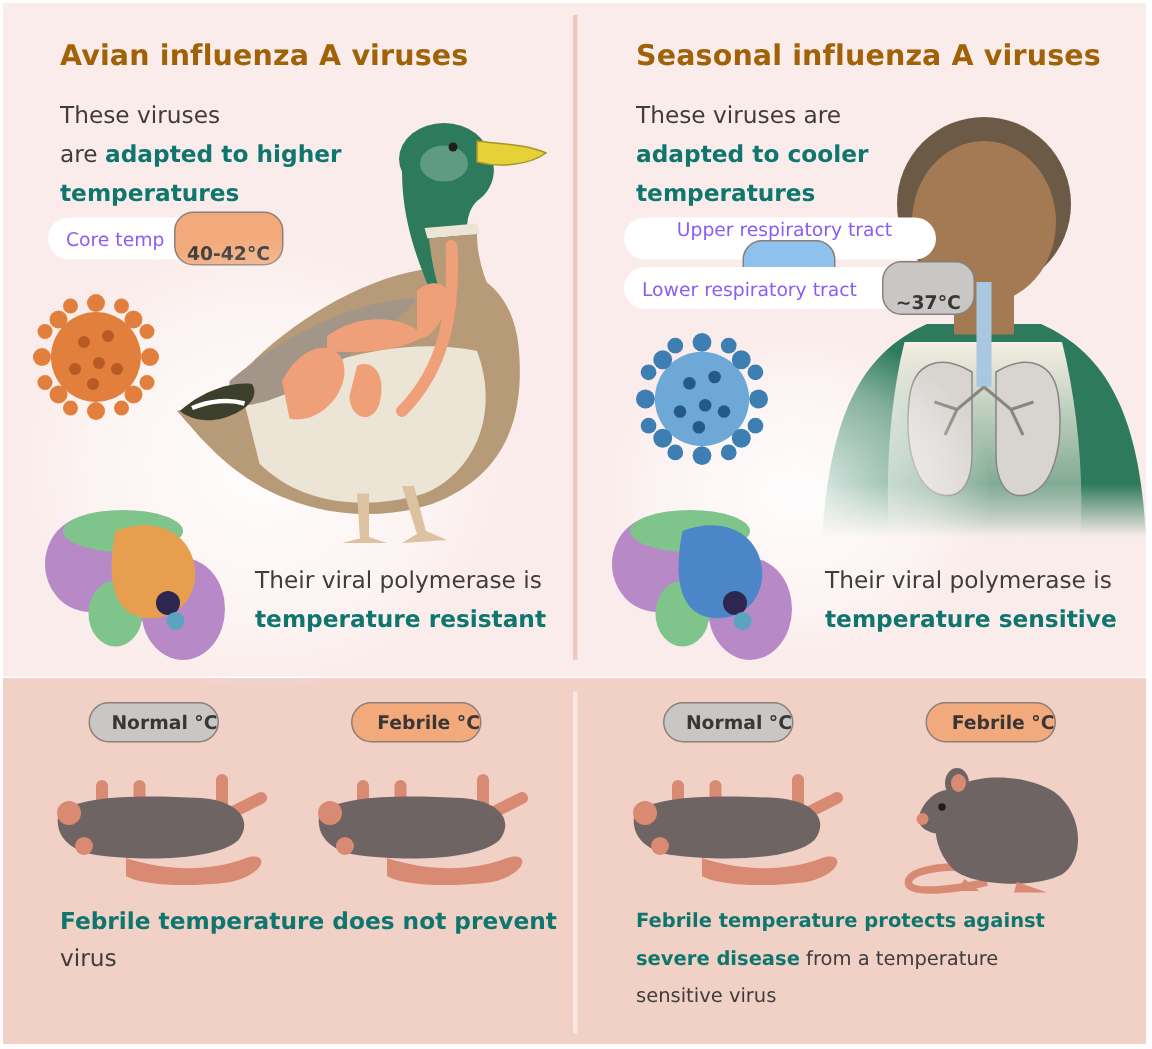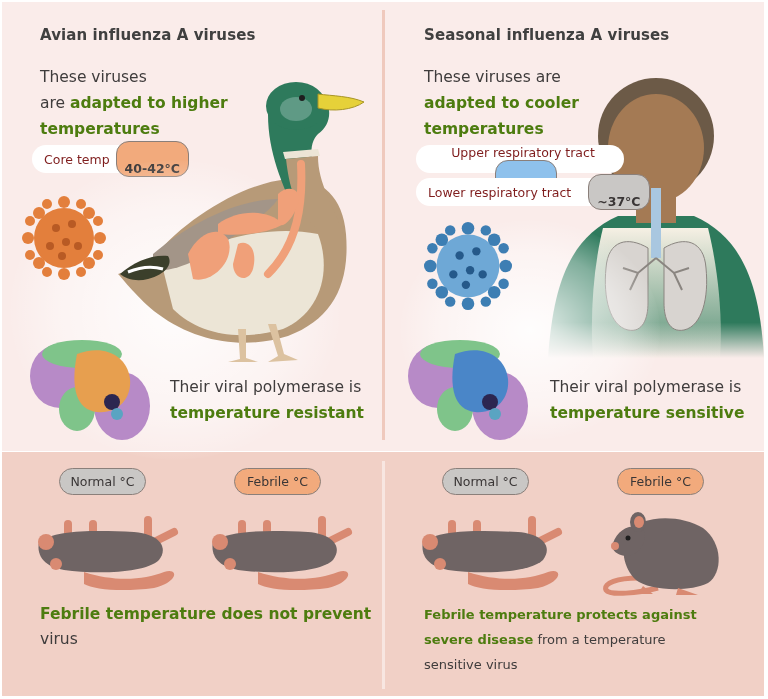--- a/index.html
+++ b/index.html
@@ -4,32 +4,32 @@
 <style>
   * { box-sizing: border-box; margin: 0; padding: 0; }
   html, body { width: 768px; height: 699px; background: #ffffff; overflow: hidden; }
   body { font-family: "DejaVu Sans", sans-serif; color: #3d3a3a; position: relative; }
 
   .panel-top { position: absolute; left: 2px; top: 2px; width: 762px; height: 449px; background: #faecea; }
   .panel-bottom { position: absolute; left: 2px; top: 452px; width: 762px; height: 244px; background: #f1d0c6; }
   .divider-top { position: absolute; left: 382px; top: 10px; width: 3px; height: 430px; background: #efc9bd; }
   .divider-bottom { position: absolute; left: 382px; top: 461px; width: 3px; height: 228px; background: #f8e6e1; }
 
-  .title { position: absolute; font-weight: bold; font-size: 15px; color: #404040; letter-spacing: 0.1px; }
+  .title { position: absolute; font-weight: bold; font-size: 19px; color: #a16207; letter-spacing: 0.1px; }
   .body-text { position: absolute; font-size: 15.5px; line-height: 26px; color: #3f3c3c; }
-  .body-text b { font-weight: bold; color: #4d7c0f; }
+  .body-text b { font-weight: bold; color: #0f766e; }
 
   .pill-row { position: absolute; height: 28px; background: #ffffff; border-radius: 14px; display: flex; align-items: center; padding-left: 12px; }
-  .pill-label { font-size: 12.5px; color: #7f1d1d; margin-right: 6px; white-space: nowrap; }
+  .pill-label { font-size: 12.5px; color: #8b5cf6; margin-right: 6px; white-space: nowrap; }
   .pill-value { font-size: 12.5px; font-weight: bold; color: #3a3636; border-radius: 13px; padding: 16px 8px; height: 36px; line-height: 22px; border: 1px solid #8a7f7a; white-space: nowrap; }
   .pill-orange { background: #f2aa7c; }
   .pill-blue { background: #8ec1ec; }
   .pill-gray { background: #c9c7c5; }
 
-  .cond-pill { position: absolute; height: 27px; border-radius: 14px; border: 1px solid #8a7f7a; font-size: 12.5px; font-weight: normal; color: #3a3636; text-align: center; line-height: 25px; }
+  .cond-pill { position: absolute; height: 27px; border-radius: 14px; border: 1px solid #8a7f7a; font-size: 12.5px; font-weight: bold; color: #3a3636; text-align: right; line-height: 25px; }
   .cond-normal { background: #c9c7c5; }
   .cond-febrile { background: #f2aa7c; }
 
   .glow { position: absolute; border-radius: 50%; background: radial-gradient(ellipse at center, rgba(255,255,255,0.9) 0%, rgba(255,255,255,0.4) 50%, rgba(255,255,255,0) 72%); }
   .illus { position: absolute; }
 </style>
 </head>
 <body>
 
 <div class="panel-top"></div>

